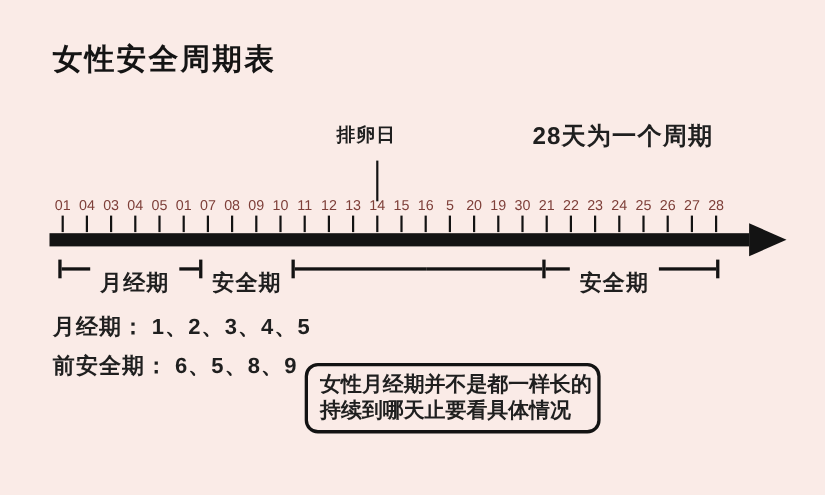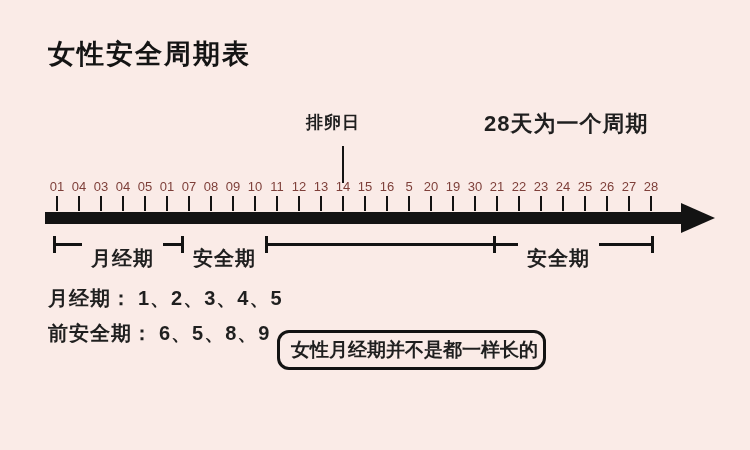--- a/index.html
+++ b/index.html
@@ -215,15 +215,16 @@
   <div class="lrow">
       <span class="llabel">月经期：</span><span class="lvalues">1、2、3、4、5</span>
     </div>
       <div class="lrow">
       <span class="llabel">前安全期：</span><span class="lvalues">6、5、8、9</span>
     </div>
     </div>
 
   <div class="infobox">
     <div>女性月经期并不是都一样长的</div>
+    <div>持续到哪天止要看具体情况</div>
   </div>
 
 </div>
 
 </body></html>

